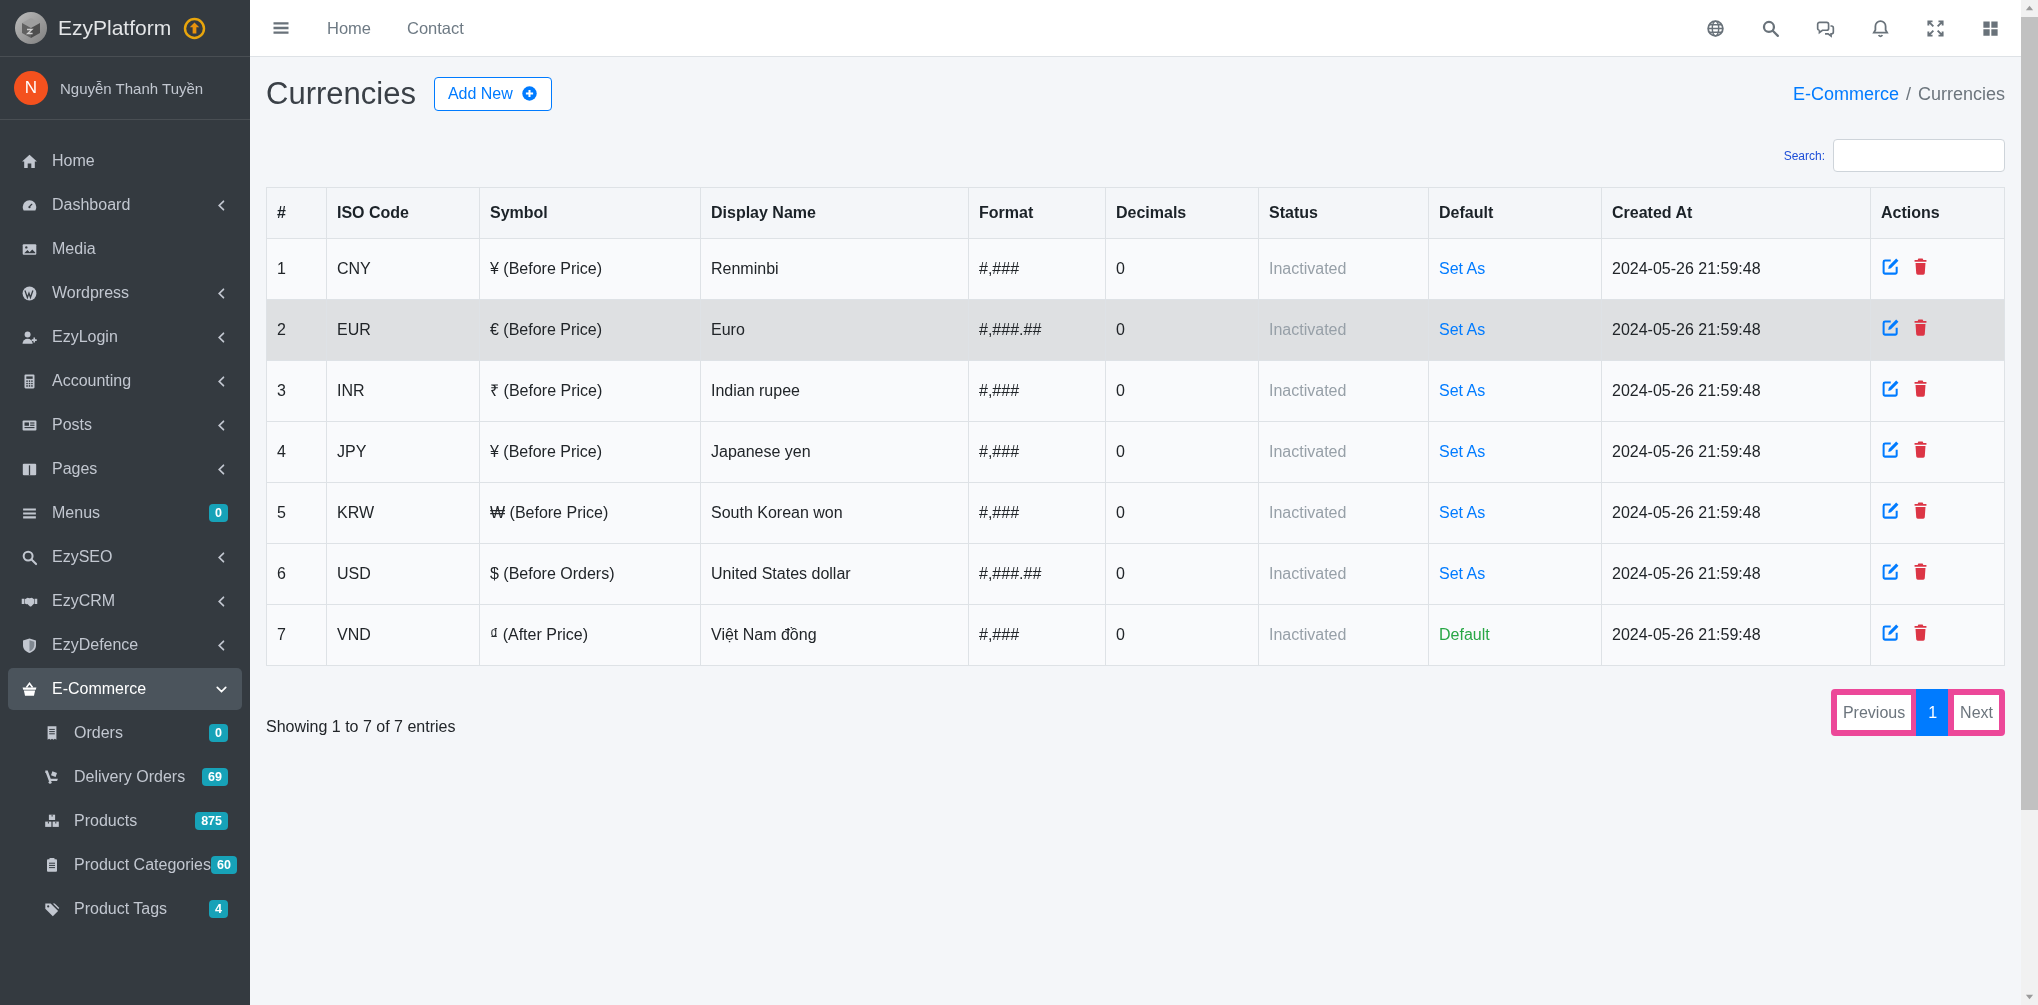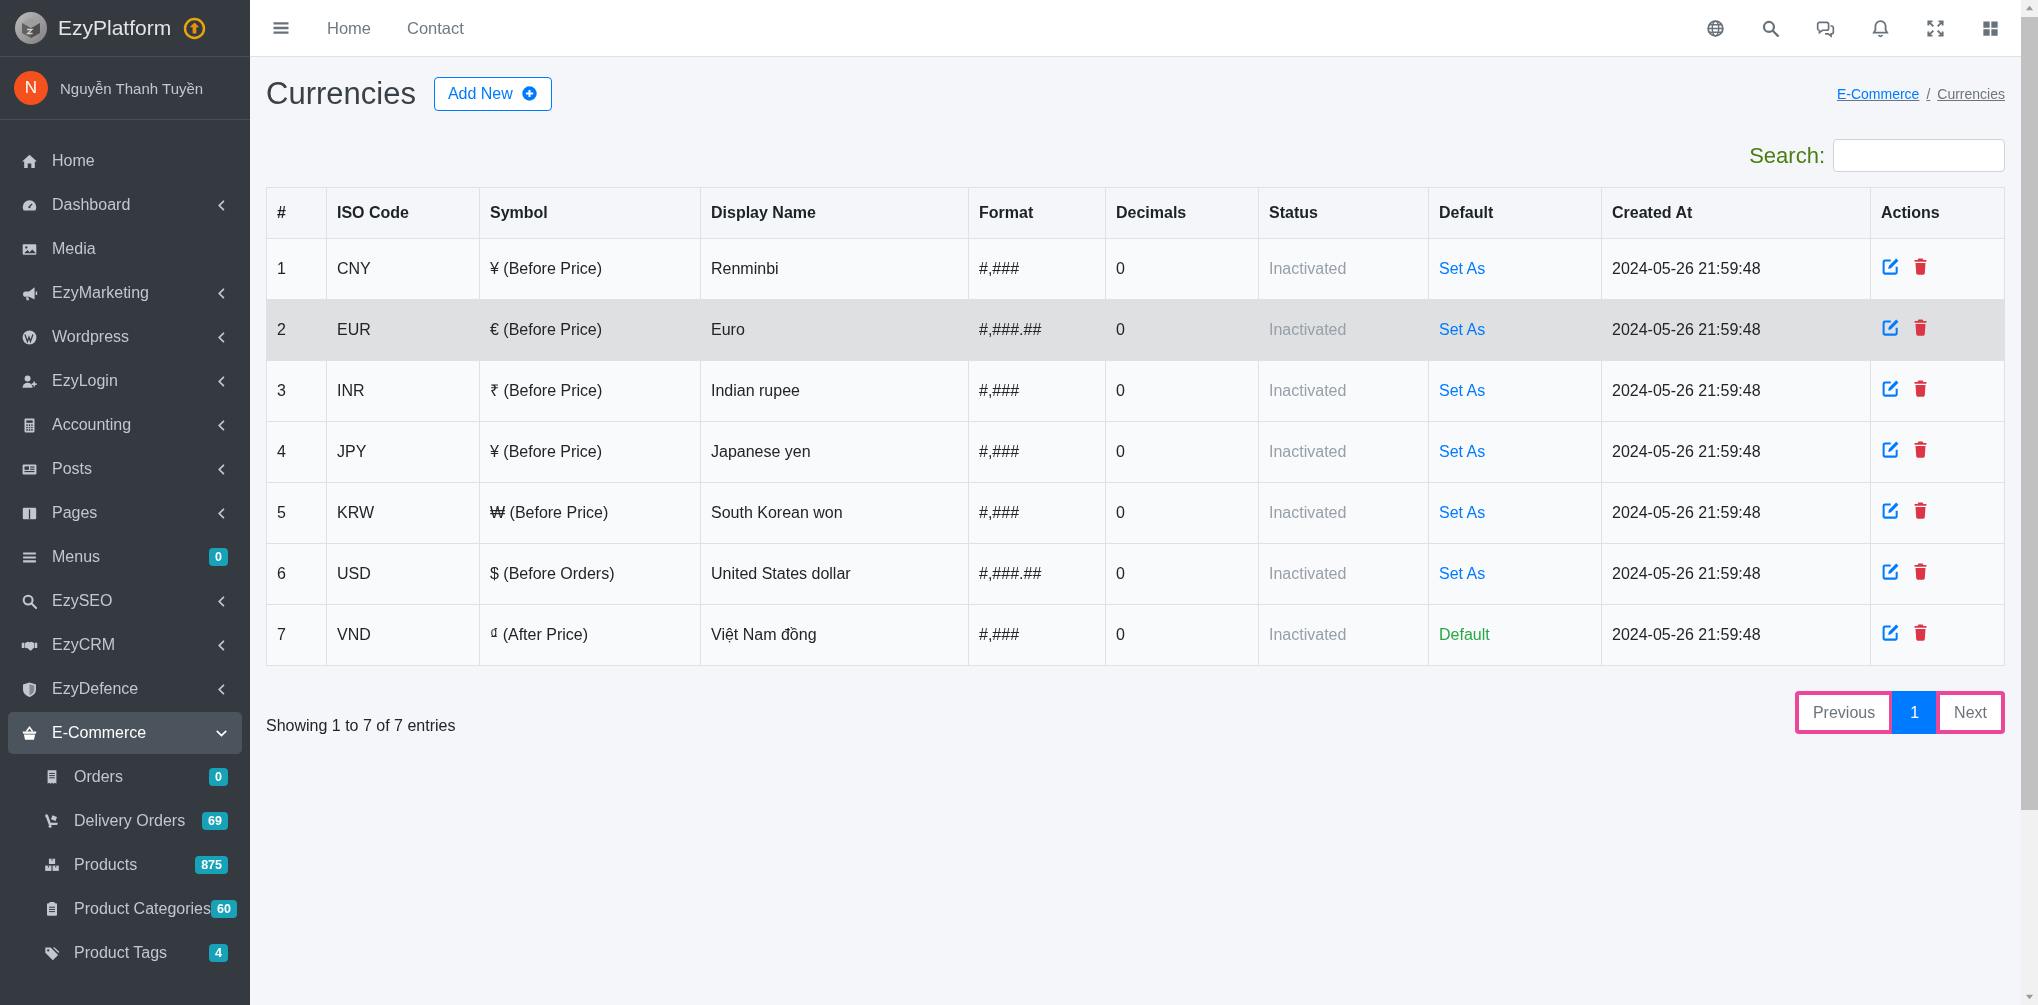--- a/index.html
+++ b/index.html
@@ -37,45 +37,45 @@
   .topbar-icons { margin-left:auto; display:flex; align-items:center; gap:36px; color:#69727a; }
   .topbar-icons .tbi { width:19px; height:19px; display:flex; cursor:pointer; }
   .topbar-icons .tbi svg { width:19px; height:19px; }
   
   .content { position:absolute; left:250px; right:17px; top:57px; bottom:0; padding:0 16px; }
   .page-head { display:flex; align-items:center; margin-top:19px; }
   .page-title { font-size:31px; font-weight:500; color:#3a4047; }
   .btn-addnew { margin-left:18px; display:inline-flex; align-items:flex-start; gap:8px; border:1px solid #007bff; color:#007bff; background:#fff; border-radius:4px; padding:7px 13px; font-size:16px; cursor:pointer; }
   .btn-addnew .pc { width:17px; height:17px; display:flex; }
   .btn-addnew .pc svg { width:17px; height:17px; }
-  .breadcrumb { margin-left:auto; font-size:14px; color:#6c757d;text-decoration:underline; }
+  .breadcrumb { margin-left:auto; font-size:18px; color:#6c757d; }
   .breadcrumb a { color:#007bff; text-decoration:none; cursor:pointer; }
   .bc-sep { margin:0 7px; }
   .search-row { display:flex; justify-content:flex-end; align-items:center; gap:8px; margin-top:27px; margin-bottom:15px; }
-  .search-label { font-size:22px; color:#4d7c0f; }
+  .search-label { font-size:12px; color:#1d4ed8; }
   .search-input { width:172px; height:33px; border:1px solid #ced4da; border-radius:4px; background:#fff; padding:0 8px; font-size:15px; font-family:inherit; }
   
   table.grid { width:100%; border-collapse:collapse; table-layout:fixed; font-size:16px; }
   .grid th, .grid td { border:1px solid #dee2e6; text-align:left; vertical-align:middle; line-height:20px; overflow:hidden; white-space:nowrap; }
   .grid th { font-weight:700; color:#1b2228; padding:15px 10px; background:#f4f6f9; }
   .grid td { padding:18px 10px; background:#f9fafc; color:#212529; }
   .grid tr.selected td { background:#dee0e2; }
   .muted { color:#97a0a8; }
   .link-blue { color:#007bff; cursor:pointer; }
   .text-green { color:#28a745; }
   .act { display:inline-flex; gap:11px; align-items:center; }
   .act .ai { width:19px; height:19px; display:flex; cursor:pointer; }
   .act .ai svg { width:19px; height:19px; }
   .ai-edit { color:#007bff; }
   .ai-trash { color:#dc3545; }
   
   .table-footer { display:flex; align-items:center; margin-top:23px; }
   .showing { font-size:16px; color:#212529;margin-top:28px; }
   .pagination { margin-left:auto; display:flex; }
-  .page-btn { border:4px solid #ec4899; background:#fff; color:#6c757d; font-size:16px; padding:8px 14px; margin-left:-1px; cursor:pointer; line-height:19px; }
+  .page-btn { border:6px solid #ec4899; background:#fff; color:#6c757d; font-size:16px; padding:8px 6px; margin-left:-1px; cursor:pointer; line-height:19px; }
   .page-btn:first-child { border-radius:4px 0 0 4px; margin-left:0; }
   .page-btn:last-child { border-radius:0 4px 4px 0; }
   .page-btn.active { background:#007bff; border-color:#007bff; color:#fff; }
   
   .scrollbar { position:absolute; right:0; top:0; bottom:0; width:17px; background:#f1f1f1; z-index:20; }
   .sb-btn { position:absolute; left:0; width:17px; height:17px; display:flex; align-items:center; justify-content:center; color:#9a9a9a; background:#f1f1f1; cursor:pointer; }
   .sb-btn.up { top:0; } .sb-btn.down { bottom:0; }
   .sb-btn svg { width:9px; height:9px; }
   .sb-thumb { position:absolute; left:0; right:0; top:17px; height:793px; background:#c1c1c1; cursor:pointer; }
 </style>
@@ -139,35 +139,20 @@
         <li class="nav-item">
           <a class="nav-link">
             <span class="nav-icon">
               <svg viewBox="0 0 16 16" fill="currentColor" xmlns="http://www.w3.org/2000/svg">
                 <rect x="1.6" y="3" width="12.8" height="10" rx="1"></rect>
                 <circle cx="5" cy="6" r="1.1" fill="#343a40"></circle>
                 <path d="M3 11.6l3.1-3.1 2 2L10.6 8l2.8 2.8v.8H3z" fill="#343a40"></path>
               </svg>
             </span>
             <span class="nav-label">Media</span>
-          </a>
-        </li>
-        <li class="nav-item">
-          <a class="nav-link">
-            <span class="nav-icon">
-              <svg viewBox="0 0 16 16" fill="currentColor" xmlns="http://www.w3.org/2000/svg">
-                <path d="M12.8 2v11.6L7.6 11H4.3a2.4 2.4 0 0 1 0-4.8h3.3zM4.6 11.6h2.3l.7 2.7H5.4zM13.8 6.2h1.4v3.2h-1.4z"></path>
-              </svg>
-            </span>
-            <span class="nav-label">EzyMarketing</span>
-            <span class="chev">
-              <svg viewBox="0 0 16 16" fill="currentColor" xmlns="http://www.w3.org/2000/svg">
-                <path d="M10.4 2.8 5.2 8l5.2 5.2" fill="none" stroke="currentColor" stroke-width="2.1" stroke-linecap="round"></path>
-              </svg>
-            </span>
           </a>
         </li>
         <li class="nav-item">
           <a class="nav-link">
             <span class="nav-icon">
               <svg viewBox="0 0 16 16" fill="currentColor" xmlns="http://www.w3.org/2000/svg">
                 <circle cx="8" cy="8" r="6.5"></circle>
                 <path d="M3.7 5.2l2.3 6.6 1.5-4.1 1.4 4.1 2.3-6.6" stroke="#343a40" stroke-width="1.2" fill="none"></path>
               </svg>
             </span>

